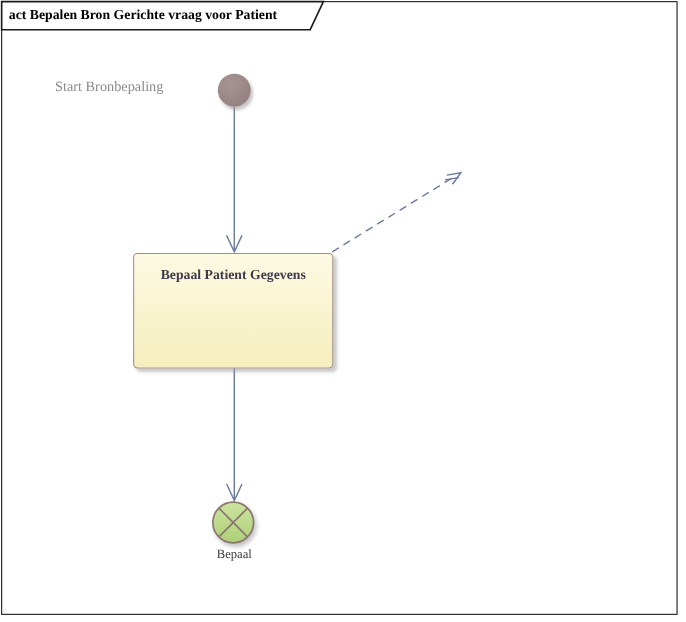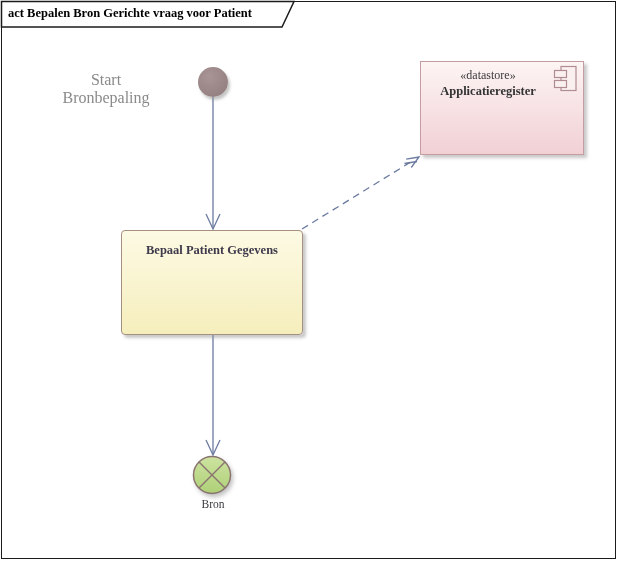--- a/index.html
+++ b/index.html
@@ -10,22 +10,22 @@
   .frame{
     position:absolute;left:1px;top:1px;width:615px;height:558px;
     border:1.5px solid #1b1b1b;background:transparent;box-sizing:border-box;
   }
   .tab-svg{position:absolute;left:0;top:0;}
   .frame-title{
     position:absolute;left:8px;top:6px;width:280px;
     font-size:12.5px;font-weight:bold;color:#000;white-space:nowrap;
   }
   .start-label{
-    position:absolute;left:50px;top:71px;width:112px;text-align:center;
-    font-size:16px;color:#8a8a8a;
+    position:absolute;left:50px;top:71px;width:112px;text-align:left;
+    font-size:13px;color:#8a8a8a;
   }
   .start-node{
     position:absolute;left:198px;top:67px;width:30px;height:30px;border-radius:50%;
     background:radial-gradient(circle at 38% 32%, #a99595 0%, #9a8686 55%, #8e7a7a 100%);
     box-shadow:2px 3px 3px rgba(145,145,145,0.55);
   }
   .activity{
     position:absolute;left:121px;top:230px;width:182px;height:105px;
     border:1.5px solid #a5907f;border-radius:4px;box-sizing:border-box;
     background:linear-gradient(#fdfae4, #f5eebc);
@@ -86,38 +86,27 @@
     </g>
   </svg>
 
   <div class="start-label">Start Bronbepaling</div>
   <div class="start-node"></div>
 
   <div class="activity">
     <div class="activity-label">Bepaal Patient Gegevens</div>
   </div>
 
-  <div class="datastore">
-    <div class="ds-texts">
-      <div class="ds-stereotype">«datastore»</div>
-      <div class="ds-name">Applicatieregister</div>
-    </div>
-    <svg class="component-icon" width="25" height="28">
-      <rect x="8" y="1.5" width="15" height="24" fill="#fbf0f0" stroke="#b08b90" stroke-width="1.2"></rect>
-      <rect x="1.5" y="5.5" width="12" height="7" fill="#fbf0f0" stroke="#b08b90" stroke-width="1.2"></rect>
-      <rect x="1.5" y="15.5" width="12" height="7" fill="#fbf0f0" stroke="#b08b90" stroke-width="1.2"></rect>
-    </svg>
-  </div>
 
   <svg class="end-node-svg" width="44" height="44">
     <defs>
       <linearGradient id="gradGreen" x1="0" y1="0" x2="0" y2="1">
         <stop offset="0" stop-color="#cde3a0"></stop>
         <stop offset="1" stop-color="#aed077"></stop>
       </linearGradient>
     </defs>
     <circle cx="21" cy="21" r="18.5" fill="url(#gradGreen)" stroke="#8a7570" stroke-width="1.5"></circle>
     <line x1="8" y1="8" x2="34" y2="34" stroke="#8a7570" stroke-width="1.5"></line>
     <line x1="34" y1="8" x2="8" y2="34" stroke="#8a7570" stroke-width="1.5"></line>
   </svg>
-  <div class="end-label">Bron</div>
+  <div class="end-label">Bepaal</div>
 
 </div>
 
 </body></html>

